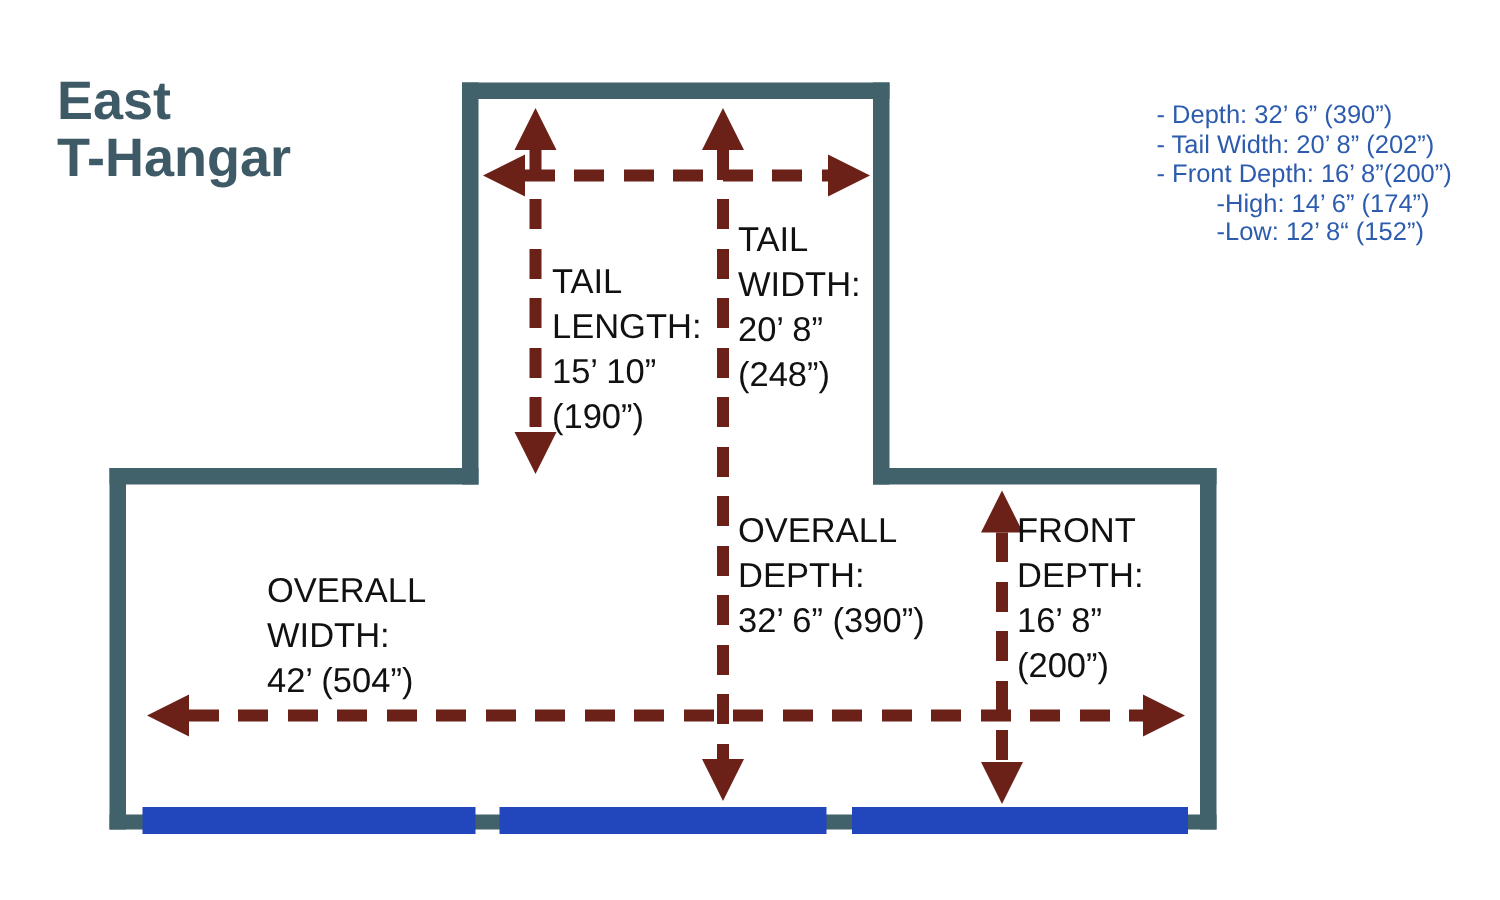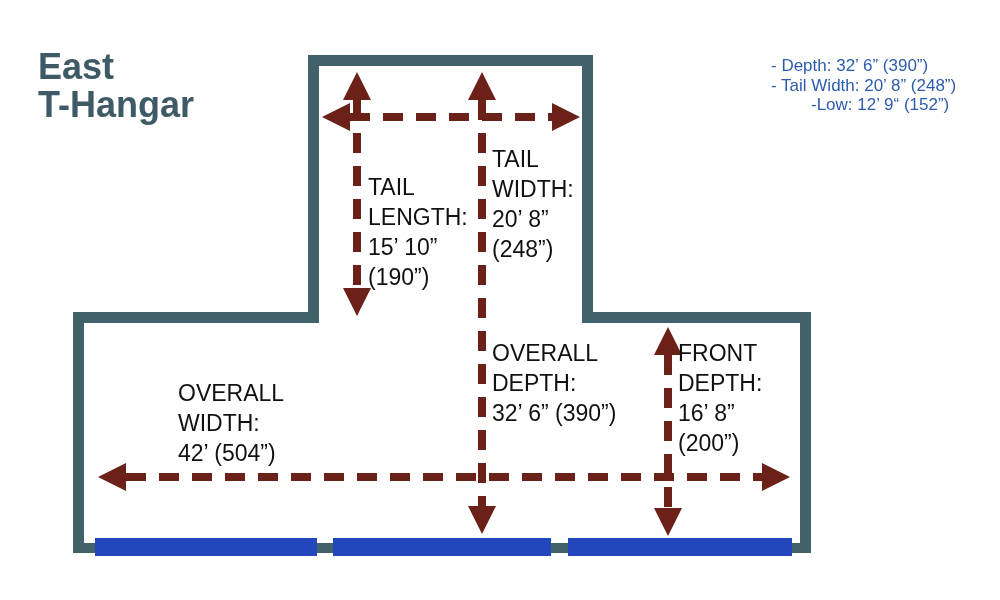--- a/index.html
+++ b/index.html
@@ -55,21 +55,21 @@
     color: var(--label_text);
     font-size: 23px; line-height: 30px;
     white-space: pre-line;
   }
   .panel { position: absolute; left: 675px; top: 47px; width: 315px; }
   .panel-heading {
     color: var(--heading_text);
     font-size: 22px; font-weight: bold; line-height: 26px;
     white-space: pre-line;
   }
-  .panel-list { margin-top: 9px; color: var(--list_text); font-size: 17px; }
+  .panel-list { margin-top: 20px; color: var(--list_text); font-size: 17px; }
   .panel-item { padding-left: 96px; line-height: 19.5px; }
   .panel-subitem { padding-left: 136px; line-height: 19.5px; }
 </style>
 </head>
 <body style="--wall: #41616b; --arrow: #6b2018; --door: #2246bb; --heading_text: #3d5a66; --list_text: #2d5cae; --label_text: #111111;">
 
 <div class="stage">
 
   <div class="title">East
 T-Hangar</div>
@@ -122,18 +122,20 @@
 DEPTH:
 32’ 6” (390”)</div>
   <div class="dim-label" style="left:678px; top:338px;">FRONT
 DEPTH:
 16’ 8”
 (200”)</div>
 
   <div class="panel">
     <div class="panel-list">
       <div class="panel-item">- Depth: 32’ 6” (390”)</div>
-      <div class="panel-item">- Tail Width: 20’ 8” (248”)</div>
-      <div class="panel-subitem">-Low: 12’ 9“ (152”)</div>
+      <div class="panel-item">- Tail Width: 20’ 8” (202”)</div>
+      <div class="panel-item">- Front Depth: 16’ 8”(200”)</div>
+      <div class="panel-subitem">-High: 14’ 6” (174”)</div>
+      <div class="panel-subitem">-Low: 12’ 8“ (152”)</div>
     </div>
   </div>
 
 </div>
 
 </body></html>

